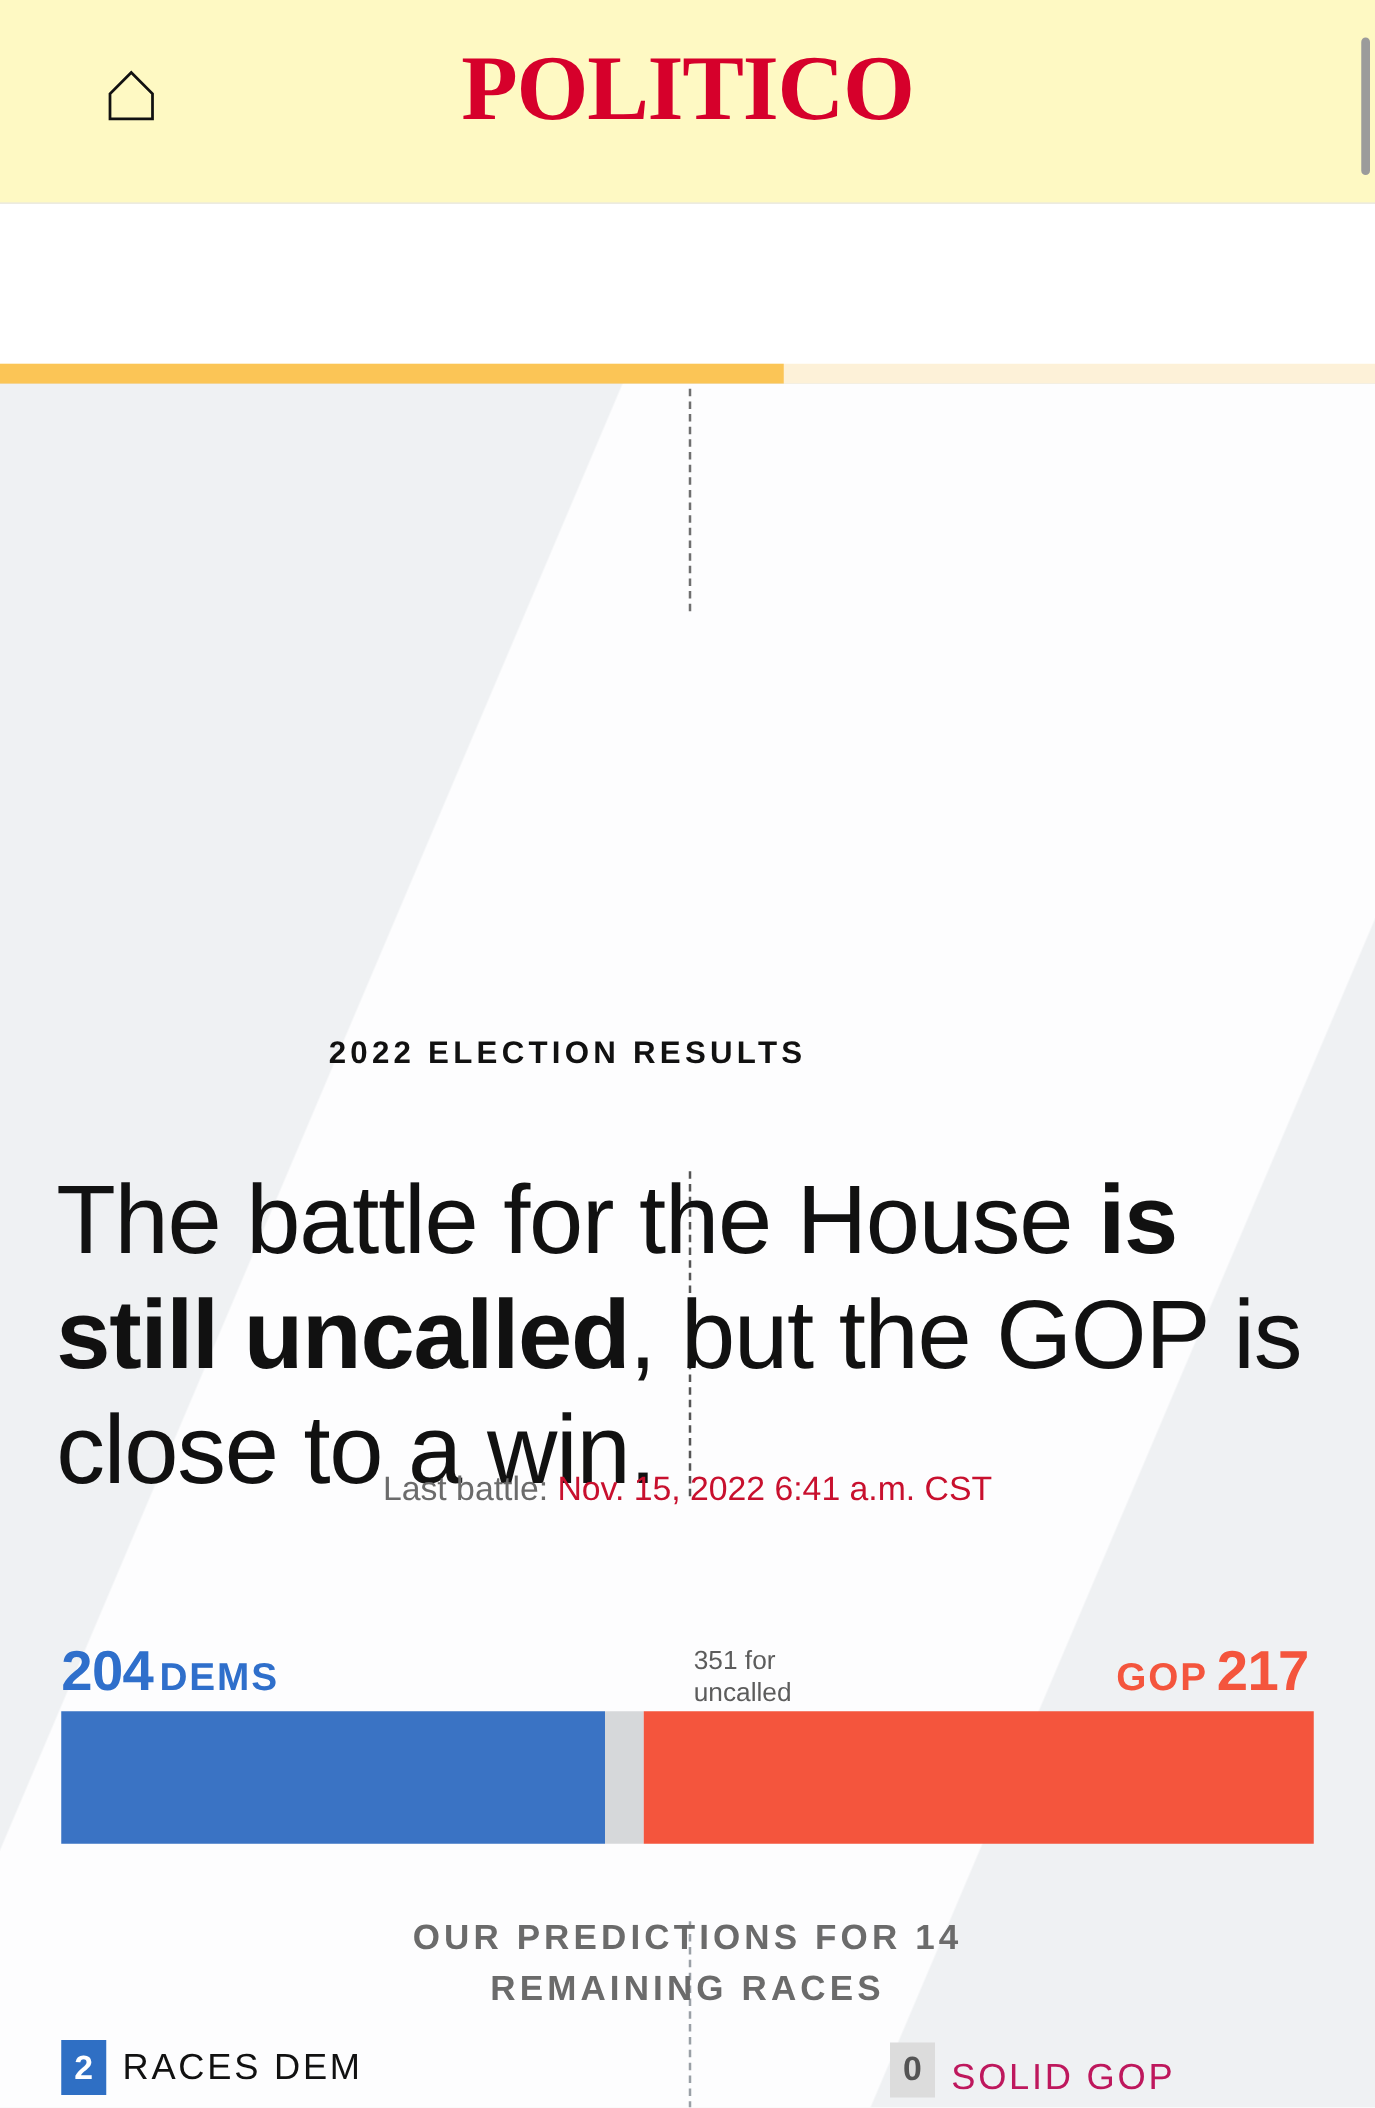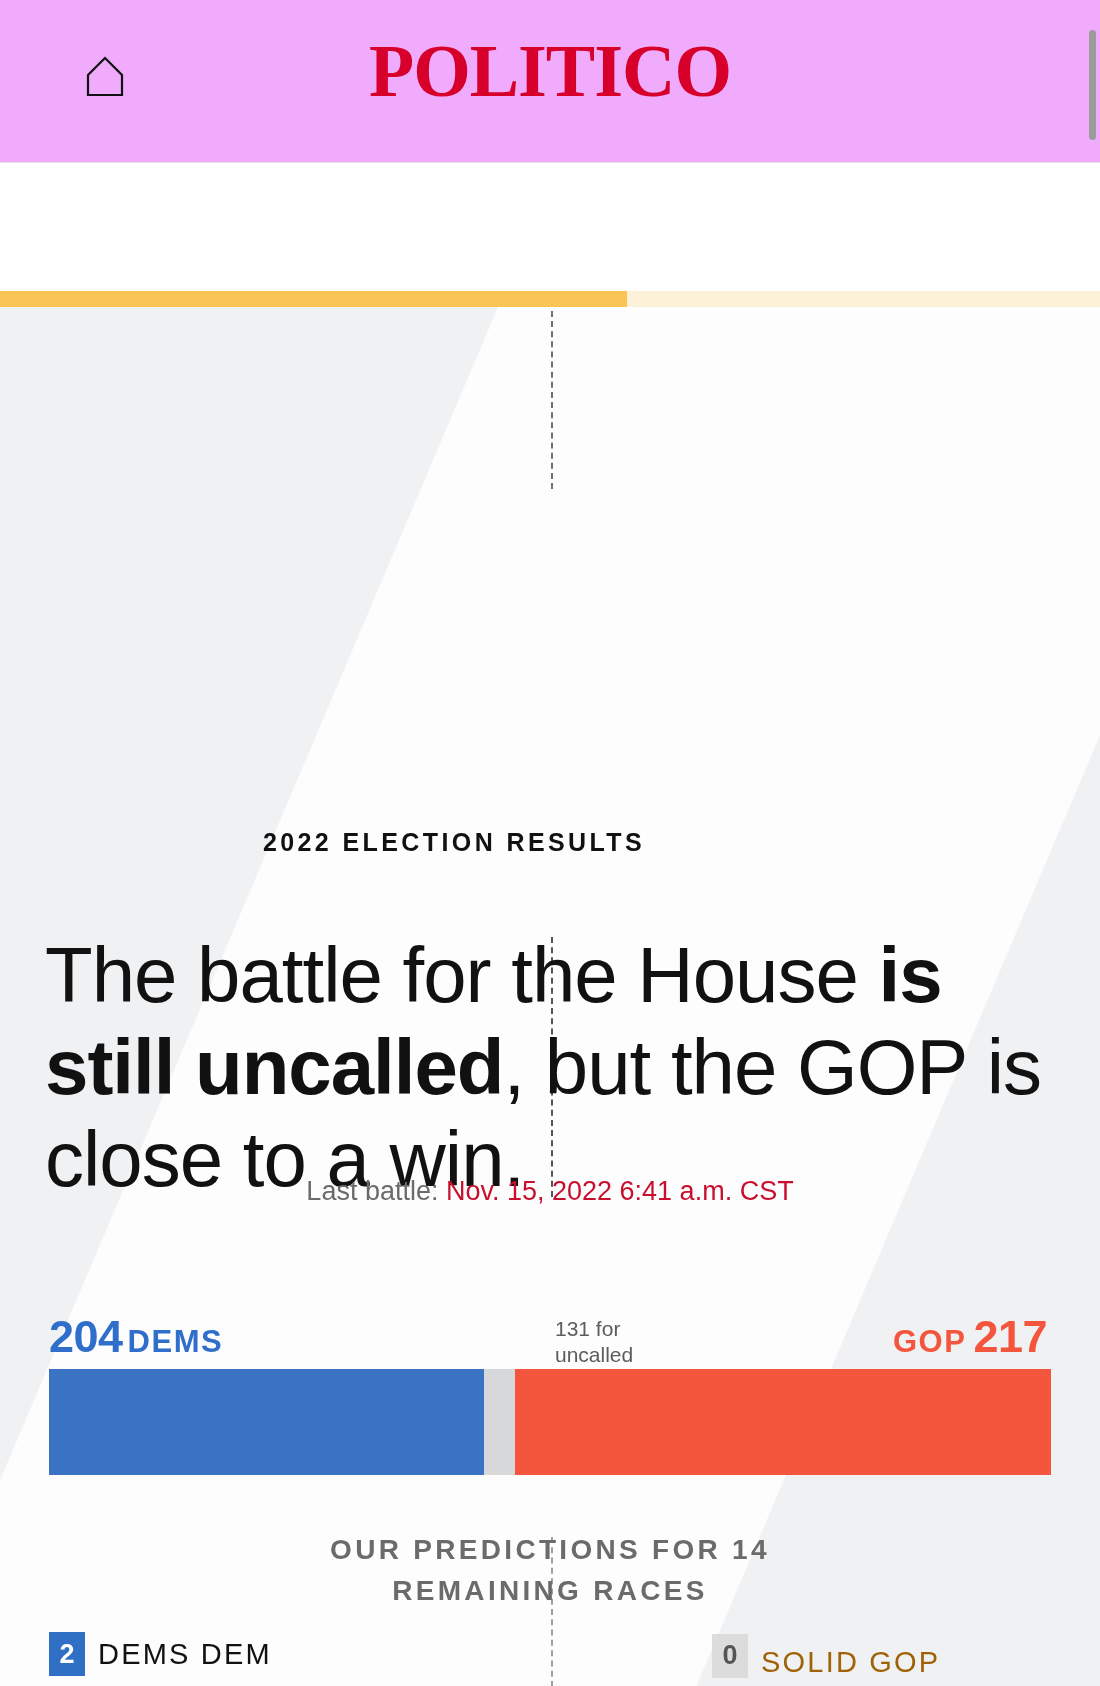--- a/index.html
+++ b/index.html
@@ -8,21 +8,21 @@
     background:#ffffff;
     font-family:"Liberation Sans", sans-serif;
     overflow:hidden;
     position:relative;
   }
   .page{position:relative;width:1100px;height:1686px;overflow:hidden;background:#fff;}
 
   
   .masthead{
     position:absolute;left:0;top:0;width:1100px;height:163px;
-    background:#f0abfc;border-bottom:1px solid #e6e6e6;
+    background:#fef9c3;border-bottom:1px solid #e6e6e6;
     box-sizing:border-box;
   }
   .home-icon{position:absolute;left:84px;top:54px;width:42px;height:44px;}
   .brand{
     position:absolute;left:0;top:34px;width:1100px;text-align:center;
     font-family:"Liberation Serif", serif;
     font-weight:bold;
     font-size:74px;letter-spacing:-1px;line-height:1;
     color:#D6002B;
   }
@@ -150,21 +150,21 @@
   .lg-col-left{left:0;}
   .lg-col-right{left:663px;}
   .chip{
     width:36px;height:44px;display:flex;align-items:center;justify-content:center;
     font-size:27px;font-weight:bold;color:#111;
   }
   .chip.onwhite{color:#fff;}
   .lg-label{
     font-size:29px;letter-spacing:2.2px;color:#111;white-space:nowrap;
   }
-  .lg-label.muted{color:#a16207;margin-top:14px;}
+  .lg-label.muted{color:#be185d;margin-top:14px;}
 </style>
 </head>
 <body>
 
 <div class="page">
 
   <div class="masthead">
     <div class="home-icon">
       <svg width="42" height="44" viewBox="0 0 42 44">
         <path d="M21 4 L38 21 L38 41 L4 41 L4 21 Z" fill="none" stroke="#111" stroke-width="2.2"></path>
@@ -226,21 +226,21 @@
     <h1 class="headline"><span>The battle for the House </span><b>is still uncalled</b><span>, but the GOP is close to a win.</span></h1>
 
     <div class="lastupd"><span>Last battle: </span><span class="date">Nov. 15, 2022 6:41 a.m. CST</span></div>
 
     <div class="bigbar-wrap">
       <div class="bigbar-labels">
         <div class="lbl-dem">
           <span class="num">204</span><span class="who">DEMS</span>
         </div>
         <div class="majority-note">
-          <div>131 for</div>
+          <div>351 for</div>
           <div>uncalled</div>
         </div>
         <div class="lbl-gop">
           <span class="who">GOP</span><span class="num">217</span>
         </div>
       </div>
       <div class="bigbar">
         <span style="width:43.4%;background:#3A73C4"></span>
         <span style="width:3.1%;background:#D6D8DA"></span>
         <span style="width:53.5%;background:#F4553D"></span>
@@ -250,21 +250,21 @@
     <div class="pred-title">
       <div>OUR PREDICTIONS FOR 14</div>
       <div>REMAINING RACES</div>
     </div>
 
     <div class="legend">
 
       <div class="legend-row">
         <div class="lg-item lg-col-left">
           <span class="chip onwhite" style="background:#2F6FC4;color:#fff">2</span>
-          <span class="lg-label">DEMS DEM</span>
+          <span class="lg-label">RACES DEM</span>
         </div>
         <div class="lg-item lg-col-right">
           <span class="chip" style="background:#DCDCDC;color:#555">0</span>
           <span class="lg-label muted">SOLID GOP</span>
         </div>
       </div>
 
     </div>
   </div>
 </div>

